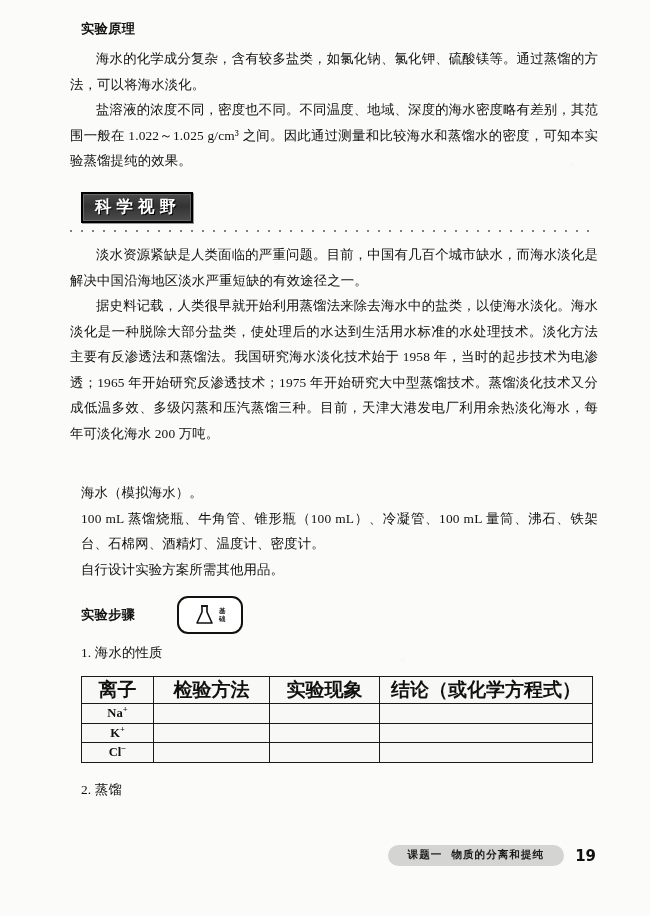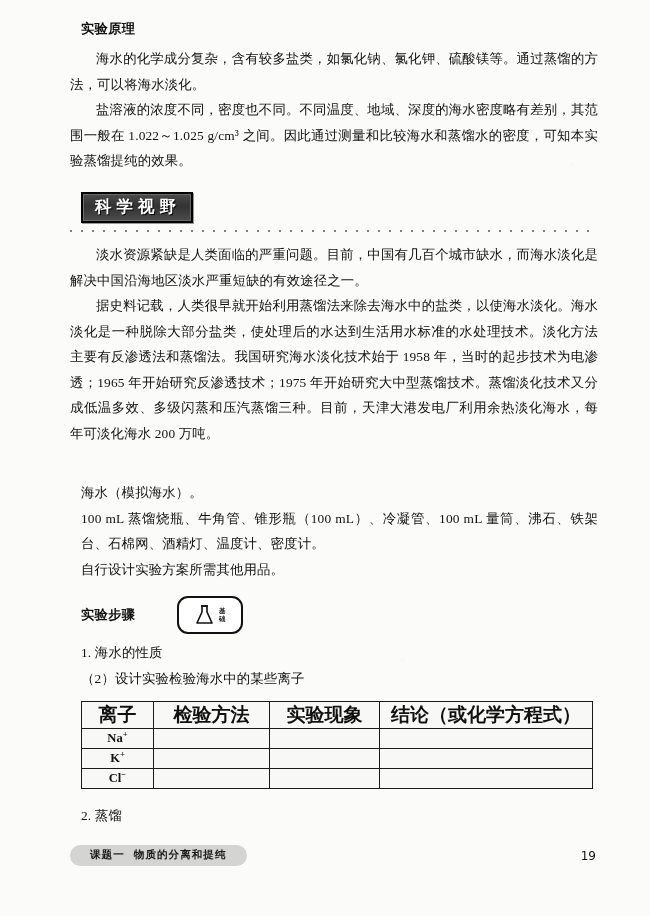--- a/index.html
+++ b/index.html
@@ -157,39 +157,39 @@
   .col-phen  { width: 110px; }
   .col-concl { width: 213px; }
 
   
   #footer {
     position: absolute;
     left: 0;
     bottom: 22px;
     width: 528px;
     display: flex;
-    justify-content: space-between;
+    justify-content: flex-end;
     align-items: center;
     gap: 11px;
   }
   .footer-pill {
     background: #d4d4d2;
     border-radius: 11px;
     padding: 3px 20px 4px 20px;
     font-family: "DejaVu Sans", "Liberation Sans", sans-serif;
     font-weight: bold;
     font-size: 10.6px;
     letter-spacing: 1px;
     color: #1a1a1a;
   }
   .footer-pill .sep { display: inline-block; width: 9px; }
   .footer-page {
     font-family: "DejaVu Sans", "Liberation Sans", sans-serif;
-    font-weight: normal;
-    font-size: 12px;
+    font-weight: bold;
+    font-size: 15px;
     color: #111;
     margin-right: 2px;
   }
 
   .sup-note { font-size: 9.5px; vertical-align: super; }
 </style>
 </head>
 <body>
 
 <div id="page">
@@ -232,21 +232,20 @@
         </svg>
         <div>
           <div class="flask-label">基</div>
           <div class="flask-label">础</div>
         </div>
       </div>
     </div>
 
     <div class="spacer-6"></div>
     <p class="para noindent">1. 海水的性质</p>
-    <p class="para hang">（2）设计实验检验海水中的某些离子</p>
 
     <div class="spacer-10"></div>
 
     <table class="ion-table">
       <colgroup>
         <col class="col-ion">
           <col class="col-meth">
           <col class="col-phen">
           <col class="col-concl">
       </colgroup>

